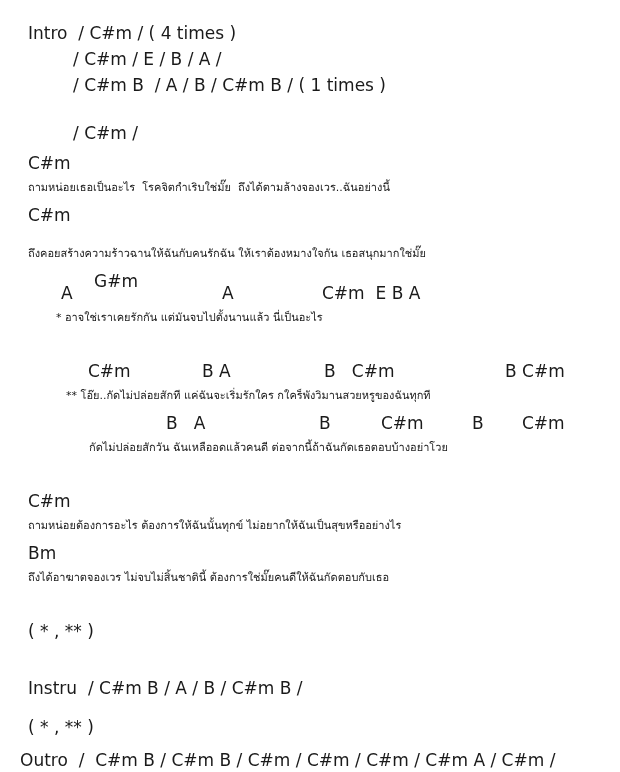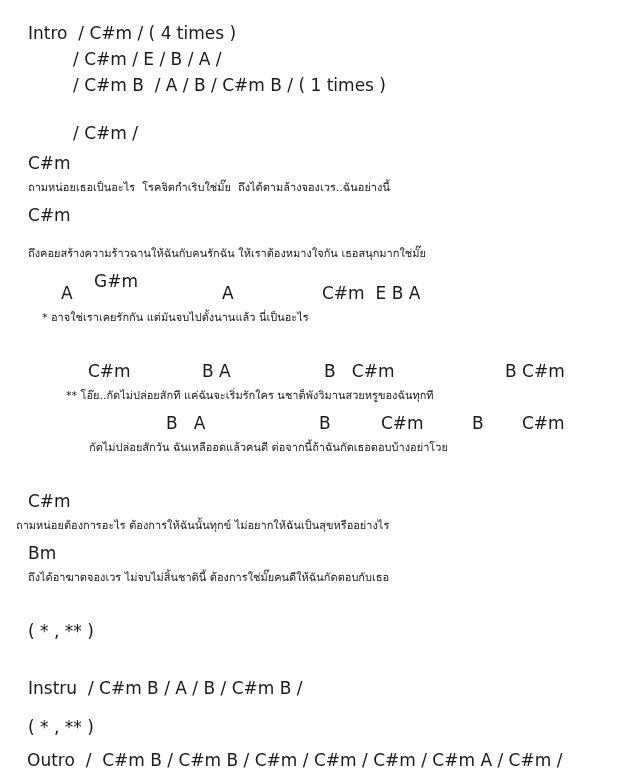--- a/index.html
+++ b/index.html
@@ -40,36 +40,36 @@
 
 <div class="line chord" style="left:28px; top:154px;">C#m</div>
 <div class="line lyric" style="left:28px; top:179px;">ถามหน่อยเธอเป็นอะไร  โรคจิตกำเริบใช่มั๊ย  ถึงได้ตามล้างจองเวร..ฉันอย่างนี้</div>
 <div class="line chord" style="left:28px; top:206px;">C#m</div>
 <div class="line lyric" style="left:28px; top:231px;margin-top:14px;">ถึงคอยสร้างความร้าวฉานให้ฉันกับคนรักฉัน ให้เราต้องหมางใจกัน เธอสนุกมากใช่มั๊ย</div>
 
 <div class="line chord" style="left:61px; top:284px;">A</div>
 <div class="line chord" style="left:94px; top:272px;">G#m</div>
 <div class="line chord" style="left:222px; top:284px;">A</div>
 <div class="line chord" style="left:322px; top:284px;text-align:right;">C#m  E B A</div>
-<div class="line lyric" style="left:42px; top:309px;">* อาจใช่เราเคยรักกัน แต่มันจบไปตั้งนานแล้ว นี่เป็นอะไร</div>
+<div class="line lyric" style="left:56px; top:309px;">* อาจใช่เราเคยรักกัน แต่มันจบไปตั้งนานแล้ว นี่เป็นอะไร</div>
 
 <div class="line chord" style="left:88px; top:362px;">C#m</div>
 <div class="line chord" style="left:202px; top:362px;">B A</div>
 <div class="line chord" style="left:324px; top:362px;">B   C#m</div>
 <div class="line chord" style="left:505px; top:362px;">B C#m</div>
-<div class="line lyric" style="left:66px; top:387px;">** โอ๊ย..กัดไม่ปล่อยสักที แค่ฉันจะเริ่มรักใคร นชาต็พังวิมานสวยหรูของฉันทุกที</div>
+<div class="line lyric" style="left:66px; top:387px;">** โอ๊ย..กัดไม่ปล่อยสักที แค่ฉันจะเริ่มรักใคร กใคร็พังวิมานสวยหรูของฉันทุกที</div>
 
 <div class="line chord" style="left:166px; top:414px;">B   A</div>
 <div class="line chord" style="left:319px; top:414px;">B</div>
 <div class="line chord" style="left:381px; top:414px;">C#m</div>
 <div class="line chord" style="left:472px; top:414px;">B</div>
 <div class="line chord" style="left:522px; top:414px;">C#m</div>
 <div class="line lyric" style="left:89px; top:439px;">กัดไม่ปล่อยสักวัน ฉันเหลืออดแล้วคนดี ต่อจากนี้ถ้าฉันกัดเธอตอบบ้างอย่าโวย</div>
 
 <div class="line chord" style="left:28px; top:492px;">C#m</div>
-<div class="line lyric" style="left:16px; top:517px;">ถามหน่อยต้องการอะไร ต้องการให้ฉันนั้นทุกข์ ไม่อยากให้ฉันเป็นสุขหรืออย่างไร</div>
+<div class="line lyric" style="left:28px; top:517px;">ถามหน่อยต้องการอะไร ต้องการให้ฉันนั้นทุกข์ ไม่อยากให้ฉันเป็นสุขหรืออย่างไร</div>
 <div class="line chord" style="left:28px; top:544px;">Bm</div>
 <div class="line lyric" style="left:28px; top:569px;">ถึงได้อาฆาตจองเวร ไม่จบไม่สิ้นชาตินี้ ต้องการใช่มั๊ยคนดีให้ฉันกัดตอบกับเธอ</div>
 
 <div class="line chord" style="left:28px; top:622px;">( * , ** )</div>
 <div class="line chord" style="left:28px; top:679px;text-align:center;">Instru  / C#m B / A / B / C#m B /</div>
 <div class="line chord" style="left:28px; top:718px;">( * , ** )</div>
-<div class="line chord" style="left:27px; top:751px;">Outro  /  C#m B / C#m B / C#m / C#m / C#m / C#m A / C#m /</div>
+<div class="line chord" style="left:20px; top:751px;">Outro  /  C#m B / C#m B / C#m / C#m / C#m / C#m A / C#m /</div>
 
 </body></html>

